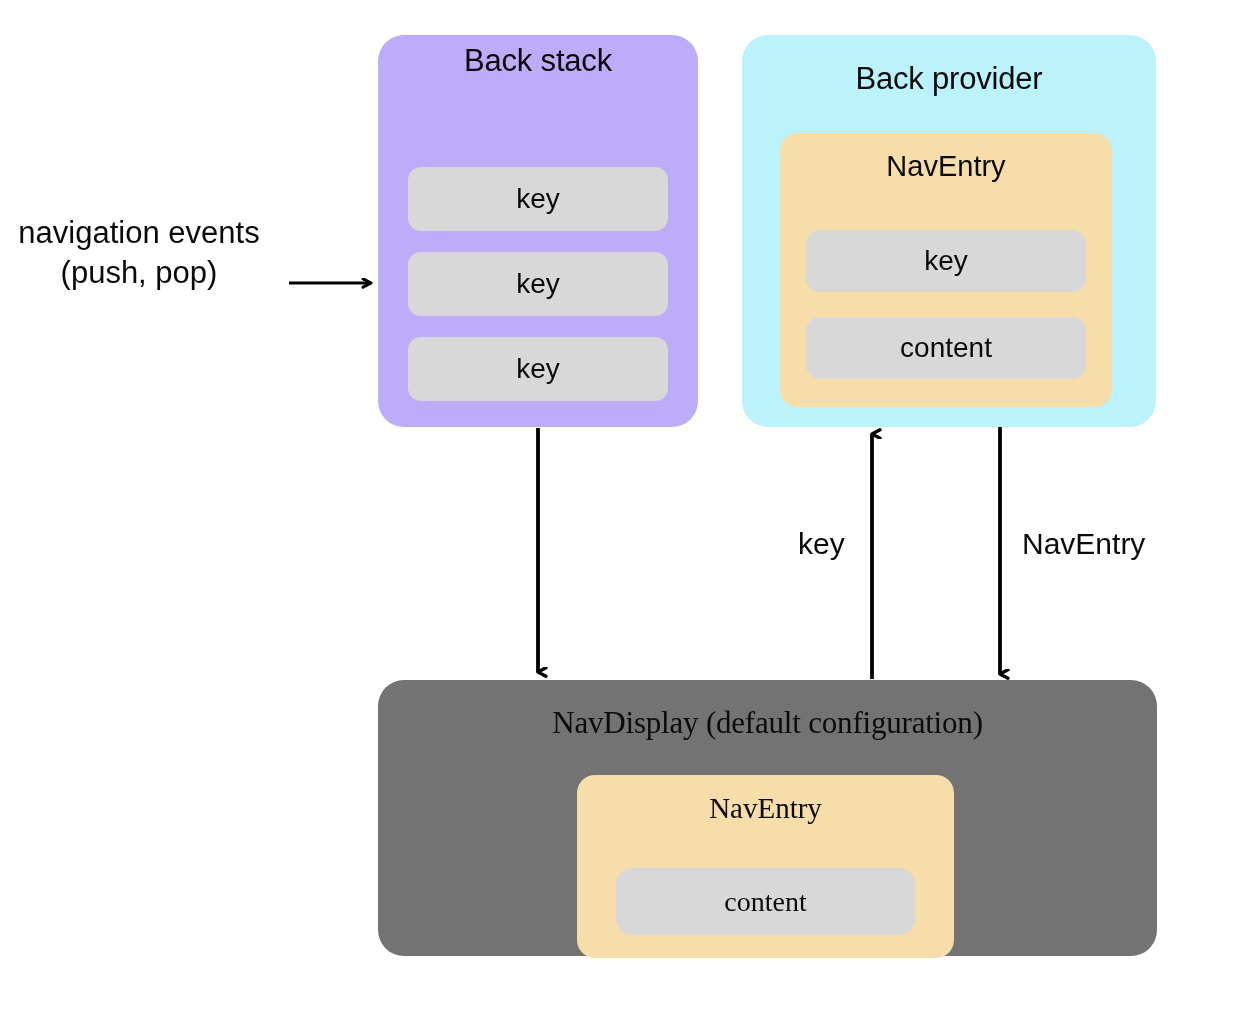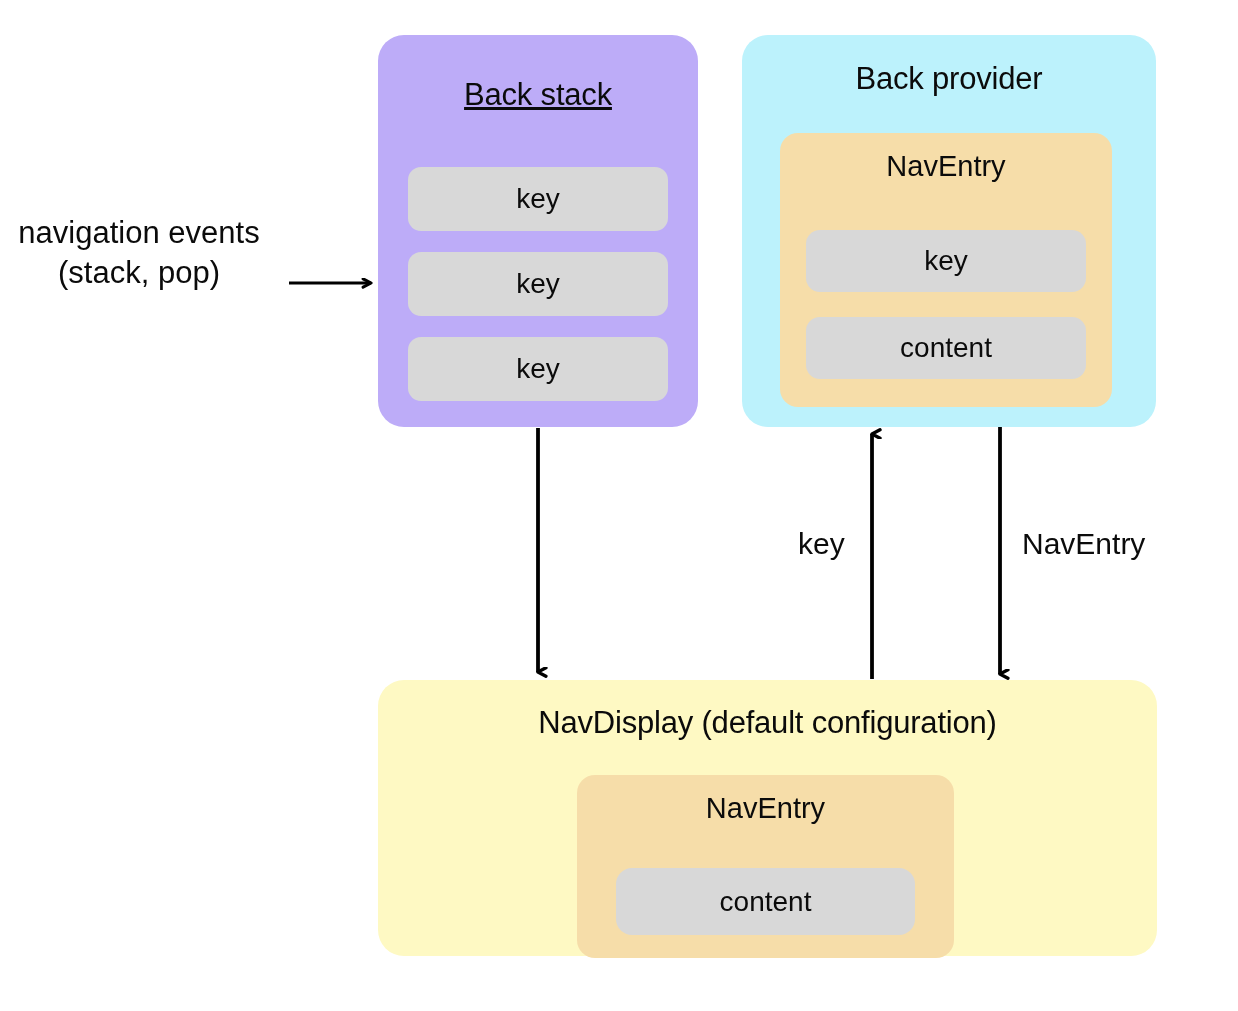--- a/index.html
+++ b/index.html
@@ -45,22 +45,21 @@
 
   
   #back-stack-box {
     left: 378px;
     top: 35px;
     width: 320px;
     height: 392px;
     background: #BDACF8;
   }
   #back-stack-box .group-title {
-    margin-top: 44px;
-    text-decoration: underline;
+    margin-top: 10px;
   }
   .stack-list {
     position: absolute;
     left: 30px;
     top: 132px;
     right: 30px;
     display: flex;
     flex-direction: column;
     gap: 21px;
   }
@@ -76,21 +75,22 @@
   #entry-provider-box .group-title {
     margin-top: 28px;
   }
 
   
   #nav-display-box {
     left: 378px;
     top: 680px;
     width: 779px;
     height: 276px;
-    background: #fef9c3;
+    background: #737373;
+    font-family: Liberation Serif, serif;
   }
   #nav-display-box .group-title {
     margin-top: 27px;
   }
 
   
   .nav-entry-card {
     position: absolute;
     background: #F6DDA9;
     border-radius: 18px;
@@ -206,21 +206,21 @@
     <g>
       <line x1="872" y1="679" x2="872" y2="434" stroke="#000000" stroke-width="3.8" marker-end="url(#arrowhead-up)"></line>
     </g>
 
     <g>
       <line x1="1000" y1="427" x2="1000" y2="674" stroke="#000000" stroke-width="3.8" marker-end="url(#arrowhead-down)"></line>
     </g>
   </svg>
 
   <div class="floating-label" id="nav-events-label">navigation events
-(stack, pop)</div>
+(push, pop)</div>
 
   <div class="group-box" id="back-stack-box">
     <div class="group-title">Back stack</div>
     <div class="stack-list">
       <div class="slot-pill">key</div>
       <div class="slot-pill">key</div>
       <div class="slot-pill">key</div>
     </div>
   </div>
 

